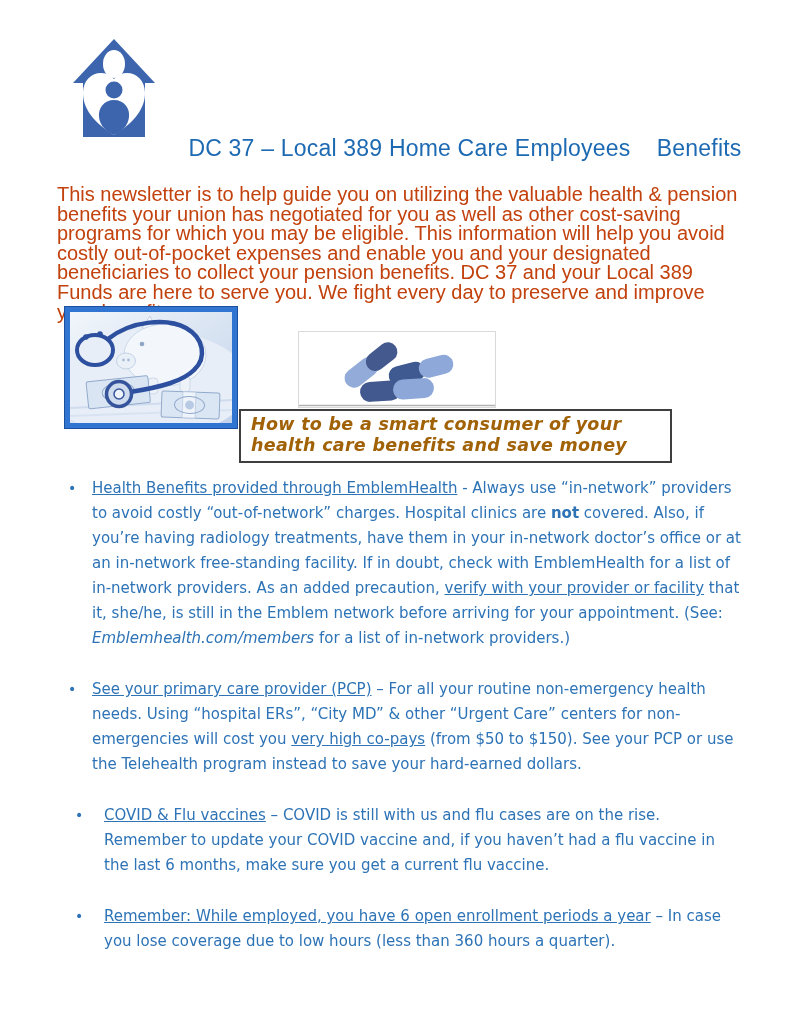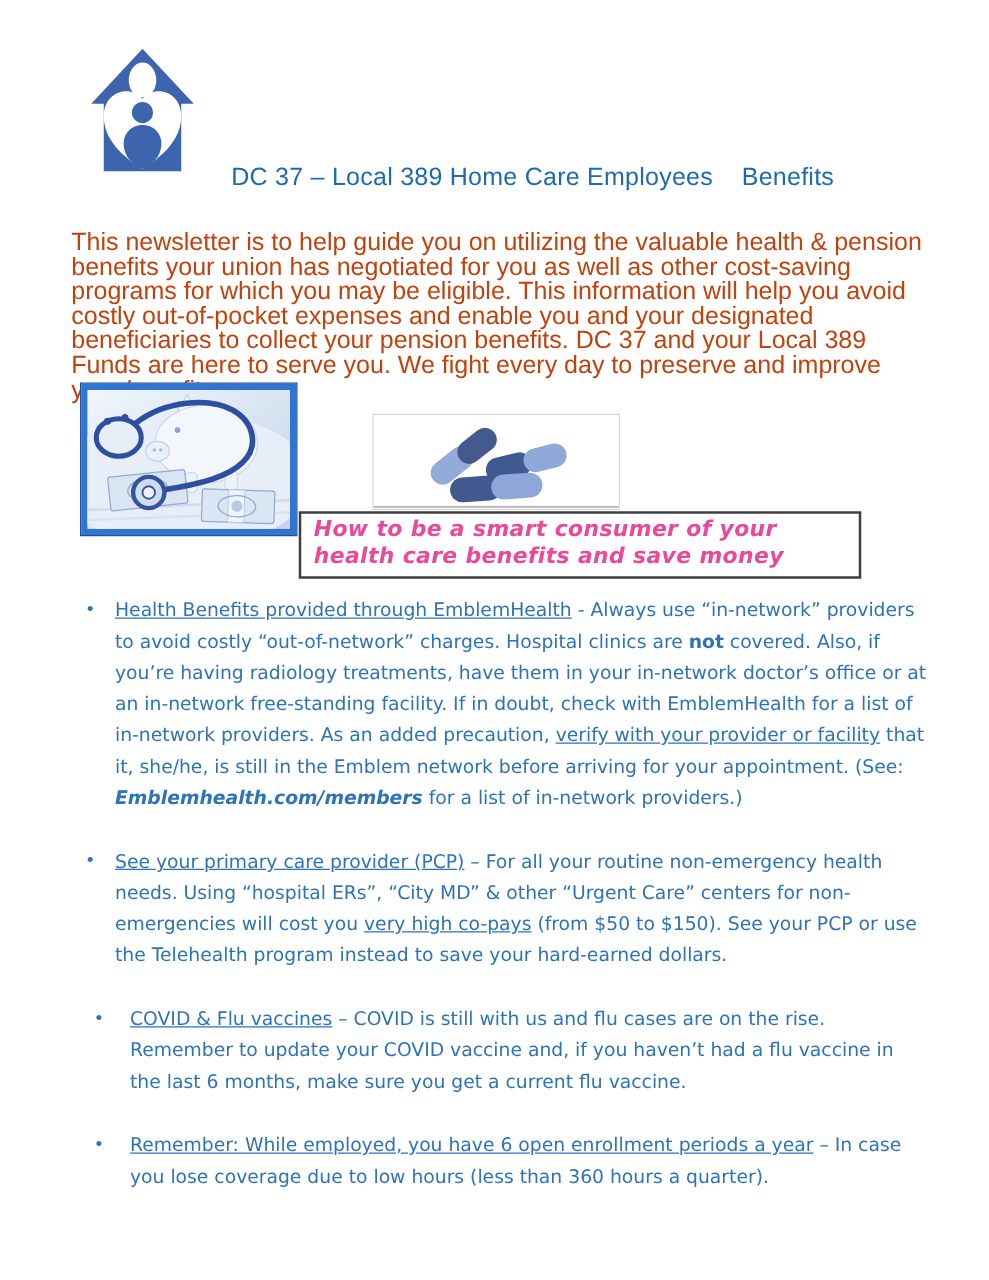--- a/index.html
+++ b/index.html
@@ -7,21 +7,21 @@
     position:relative;
     width:791px;height:1024px;
     background:#ffffff;
     font-family:"Liberation Sans",sans-serif;
     overflow:hidden;
   }
   
   .logo{position:absolute;left:73px;top:38px;width:82px;height:100px;}
   .title-l1{
     position:absolute;left:162px;top:108px;
-    font-size:20px;color:#1d6ab2;white-space:pre-wrap;
+    font-size:23px;color:#1d6ab2;white-space:pre-wrap;
     letter-spacing:.2px;
   }
   .title-l2{
     position:absolute;left:58px;top:139px;
     font-size:24px;color:#1d6ab2;letter-spacing:.2px;
   }
   .title-l2 .date{font-size:16.5px;margin-left:6px;}
   
   .intro{
     position:absolute;left:57px;top:185px;width:692px;
@@ -40,38 +40,38 @@
     position:absolute;left:298px;top:331px;
     width:196px;height:75px;
     background:#ffffff;border:1px solid #d9d9d9;
   }
   .pillsbox svg{display:block;}
   .caption{
     position:absolute;left:239px;top:409px;
     width:405px;
     background:#ffffff;
     border:2px solid #3f3f3f;
-    padding:3px 31px 5px 10px;
+    padding:3px 14px 5px 10px;
     font-size:17.5px;font-weight:bold;font-style:italic;
-    color:#ec4899;line-height:21px;letter-spacing:.3px;
+    color:#a16207;line-height:21px;letter-spacing:.3px;
     font-family:"DejaVu Sans",sans-serif;
   }
   
   .bullets{
     position:absolute;left:64px;top:476px;width:678px;
     font-family:"DejaVu Sans",sans-serif;
     color:#2d73b6;font-size:15px;line-height:25px;
   }
   .bullet{display:flex;margin-bottom:26px;}
   .bullet .dot{flex:none;width:24px;padding-left:4px;font-size:14px;}
   .bullet.indent .dot{padding-left:11px;width:29px;}
   .bullet .btext{flex:1;}
   .seg-u{text-decoration:underline;text-align:right;}
   .seg-ub{font-weight:bold;}
-  .seg-bi{font-weight:bold;font-style:italic;}
+  .seg-bi{font-weight:normal;font-style:italic;}
 </style>
 </head>
 <body>
 
 <div class="page">
 
   <svg class="logo" viewBox="0 0 82 98" aria-hidden="true">
     <polygon points="41,0 82,44 72,44 72,98 10,98 10,44 0,44" fill="#3d65ae"></polygon>
     <ellipse cx="41" cy="25" rx="11" ry="14" fill="#ffffff"></ellipse>
     <path d="M41,40 C30,28 10,35 10,54 C10,73 26,87 41,96 C56,87 72,73 72,54 C72,35 52,28 41,40 Z" fill="#ffffff"></path>

